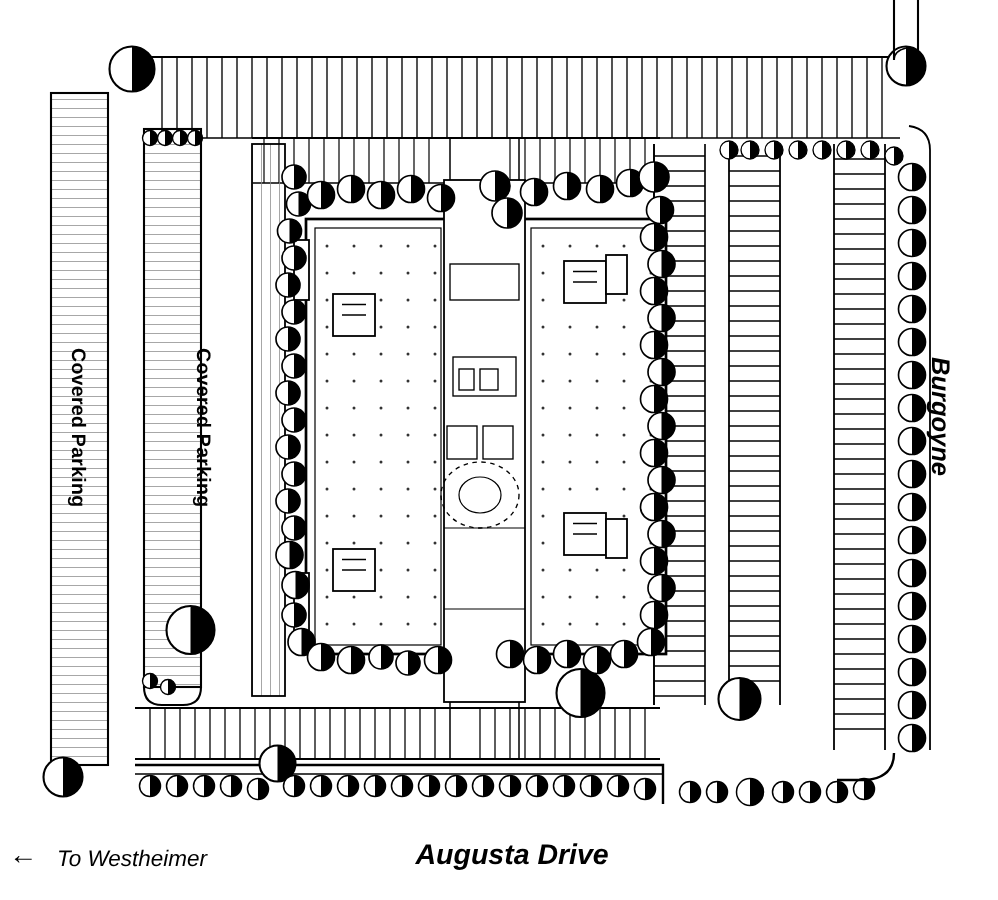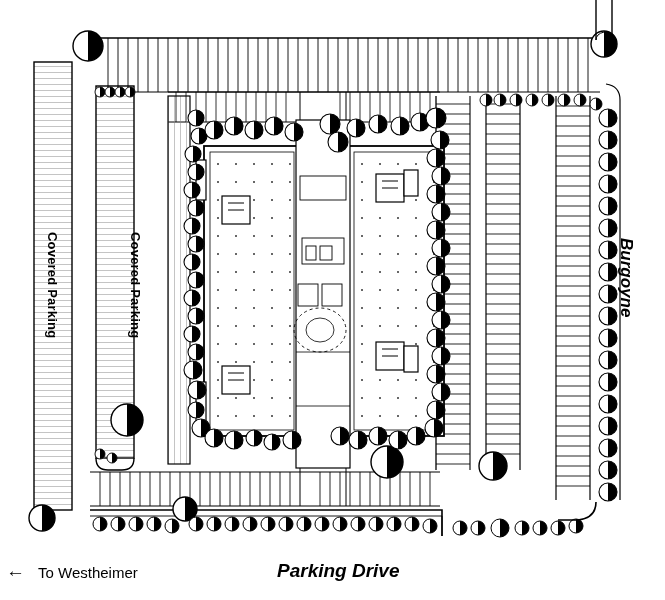--- a/index.html
+++ b/index.html
@@ -57,20 +57,21 @@
     left: 277px;
     top: 560px;
     font-size: 19px;
     font-weight: bold;
     font-style: italic;
   }
   .label-westheimer {
     left: 38px;
     top: 564px;
     font-size: 15px;
+    font-style: italic;
   }
   .arrow-westheimer {
     left: 6px;
     top: 560px;
     font-size: 19px;
   }
 </style>
 </head>
 <body>
 
@@ -683,15 +684,15 @@
     <path d="M596 502 q0 16 -18 18 h-20" fill="none" stroke="#000" stroke-width="1.6"></path>
     <path d="M620 100 q0 -14 -14 -16" fill="none" stroke="#000" stroke-width="1.2"></path>
     <line x1="620" y1="100" x2="620" y2="500" stroke="#000" stroke-width="1.2"></line>
     <line x1="34" y1="554" x2="665" y2="554" stroke="#bdbdbd" stroke-width="0"></line>
   </g>
 </svg>
 
 <div class="map-label label-covered-parking-west">Covered Parking</div>
 <div class="map-label label-covered-parking-mid">Covered Parking</div>
 <div class="map-label label-burgoyne">Burgoyne</div>
-<div class="map-label label-augusta">Parking Drive</div>
+<div class="map-label label-augusta">Augusta Drive</div>
 <div class="map-label arrow-westheimer">←</div>
 <div class="map-label label-westheimer">To Westheimer</div>
 
 </body></html>

